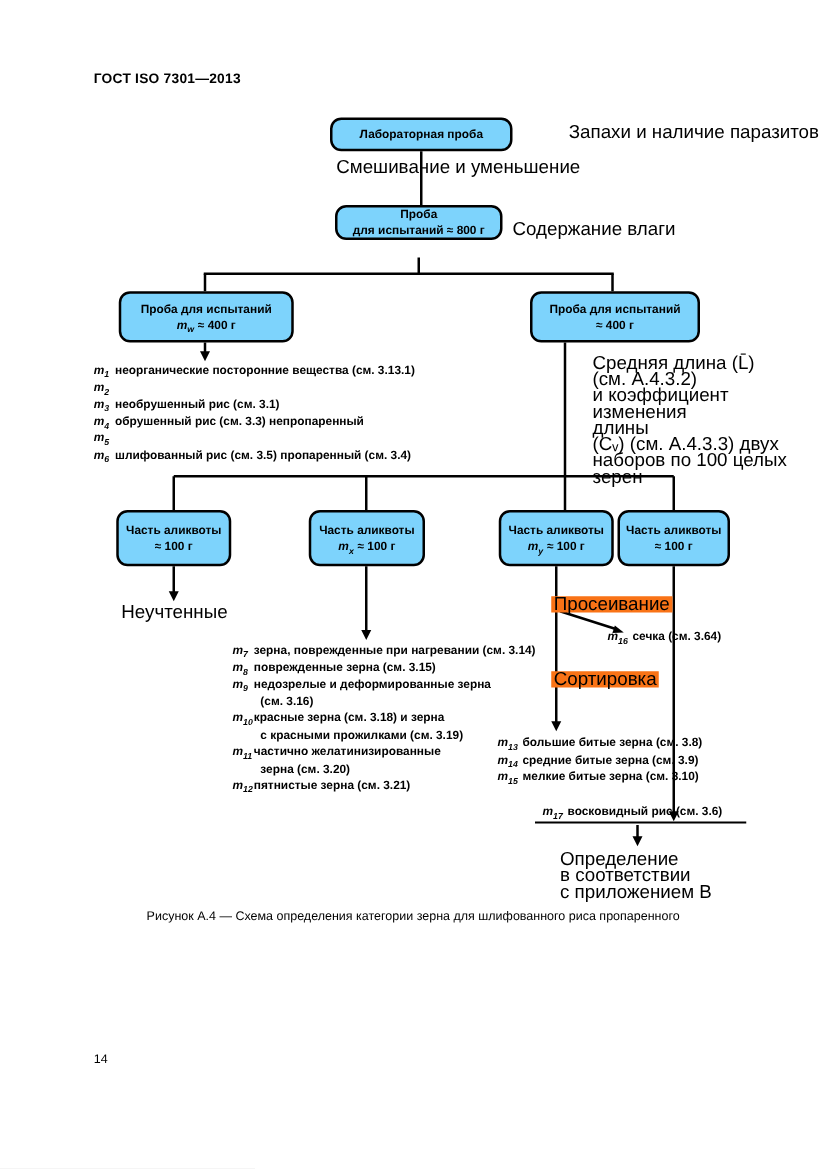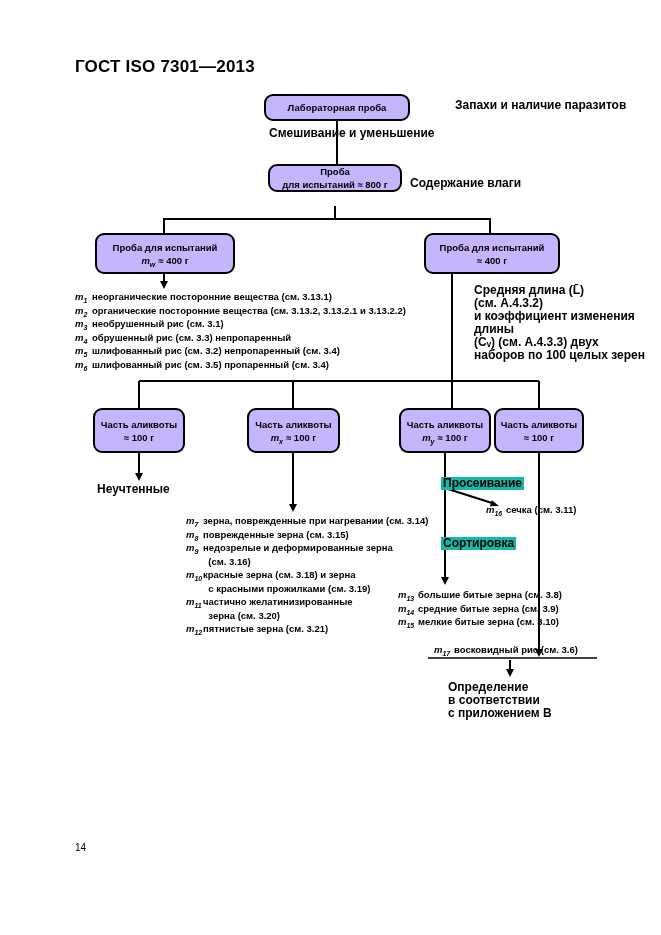--- a/index.html
+++ b/index.html
@@ -1,32 +1,32 @@
 <!DOCTYPE html>
 <html><head>
 <meta charset="utf-8">
 <style>
   html,body{margin:0;padding:0;background:#e8e8e8;}
   .page{
     position:relative;width:661px;height:935px;background:#ffffff;
     font-family:"Liberation Sans",sans-serif;color:#000;overflow:hidden;
     margin:0 auto;
   }
-  .hdr{position:absolute;font-size:17px;font-weight:bold;letter-spacing:.2px;}
+  .hdr{position:absolute;font-size:11px;font-weight:bold;letter-spacing:.2px;}
   .pagenum{position:absolute;font-size:10px;}
   .caption{position:absolute;font-size:10px;text-align:center;width:661px;left:0;}
   svg.connectors{position:absolute;left:0;top:0;}
   .node{
-    position:absolute;border:2px solid #000;border-radius:9px;background:#c4b5fd;
+    position:absolute;border:2px solid #000;border-radius:9px;background:#7dd3fc;
     display:flex;flex-direction:column;align-items:center;justify-content:center;
     font-weight:bold;font-size:9.5px;line-height:13px;text-align:center;box-sizing:border-box;
     z-index:3;
   }
-  .lbl{position:absolute;font-weight:bold;font-size:12px;line-height:13px;z-index:2;}
-  .lbl.bg{background:#14b8a6;padding:0 2px;}
+  .lbl{position:absolute;font-weight:normal;font-size:15px;line-height:13px;z-index:2;}
+  .lbl.bg{background:#f97316;padding:0 2px;}
   .lbl.pre{white-space:pre-line;}
   .lbl.ctr{text-align:left;}
   .mlist{position:absolute;font-weight:bold;font-size:9.5px;line-height:13.5px;z-index:2;}
   .mrow{display:flex;align-items:flex-start;}
   .mlab{flex:0 0 17px;font-style:italic;}
   .mlab sub{font-size:7px;line-height:0;font-style:italic;}
   .mtext{white-space:pre-wrap;}
   .mvar{font-style:italic;}
   .mvar sub{font-size:7px;line-height:0;}
   .rest{margin-left:3px;}
@@ -63,20 +63,21 @@
       <polygon points="289,504 297,504 293,512"></polygon>
       <polygon points="441,577 449,577 445,585"></polygon>
       <polygon points="489.9,506.3 491.9,500.3 499,506"></polygon>
       <polygon points="535,649 543,649 539,657"></polygon>
       <polygon points="506,669 514,669 510,677"></polygon>
     </g>
   </svg>
 
   <div class="hdr" style="left:75px;top:57px;">ГОСТ ISO 7301—2013</div>
   <div class="pagenum" style="left:75px;top:842px;">14</div>
+  <div class="caption" style="top:728px;">Рисунок А.4 — Схема определения категории зерна для шлифованного риса пропаренного</div>
 
   <div class="node" style="left:264px;top:94px;width:146px;height:27px;">
     <div>Лабораторная проба</div>
   </div>
 
   <div class="lbl" style="left:455px;top:99px;">Запахи и наличие паразитов</div>
 
   <div class="lbl" style="left:269px;top:127px;">Смешивание и уменьшение</div>
 
   <div class="node" style="left:268px;top:164px;width:134px;height:28px;">
@@ -98,33 +99,31 @@
     <div>≈ 400 г</div>
   </div>
 
   <div class="mlist" style="left:75px;top:290px;width:400px;">
     <div class="mrow">
         <span class="mlab"><i>m</i><sub>1</sub></span>
         <span class="mtext">неорганические посторонние вещества (см. 3.13.1)</span>
       </div>
     <div class="mrow">
         <span class="mlab"><i>m</i><sub>2</sub></span>
-        <span class="mtext">органические посторонние вещества (см. 3.13.2, 3.13.2.1 и 3.13.2.2)</span>
       </div>
     <div class="mrow">
         <span class="mlab"><i>m</i><sub>3</sub></span>
         <span class="mtext">необрушенный рис (см. 3.1)</span>
       </div>
     <div class="mrow">
         <span class="mlab"><i>m</i><sub>4</sub></span>
         <span class="mtext">обрушенный рис (см. 3.3) непропаренный</span>
       </div>
     <div class="mrow">
         <span class="mlab"><i>m</i><sub>5</sub></span>
-        <span class="mtext">шлифованный рис (см. 3.2) непропаренный (см. 3.4)</span>
       </div>
     <div class="mrow">
         <span class="mlab"><i>m</i><sub>6</sub></span>
         <span class="mtext">шлифованный рис (см. 3.5) пропаренный (см. 3.4)</span>
       </div>
   </div>
 
   <div class="lbl pre" style="left:474px;top:284px;width:175px;">Средняя длина (L̄)
 (см. А.4.3.2)
 и коэффициент изменения
@@ -183,21 +182,21 @@
         <span class="mlab"><i>m</i><sub>12</sub></span>
         <span class="mtext">пятнистые зерна (см. 3.21)</span>
       </div>
   </div>
 
   <div class="lbl bg" style="left:441px;top:477px;">Просеивание</div>
 
   <div class="mlist" style="left:486px;top:503px;">
     <div class="mrow">
         <span class="mlab" style="flex-basis:20px;"><i>m</i><sub>16</sub></span>
-        <span class="mtext">сечка (см. 3.11)</span>
+        <span class="mtext">сечка (см. 3.64)</span>
       </div>
   </div>
 
   <div class="lbl bg" style="left:441px;top:537px;">Сортировка</div>
 
   <div class="mlist" style="left:398px;top:588px;width:220px;">
     <div class="mrow">
         <span class="mlab" style="flex-basis:20px;"><i>m</i><sub>13</sub></span>
         <span class="mtext">большие битые зерна (см. 3.8)</span>
       </div>

